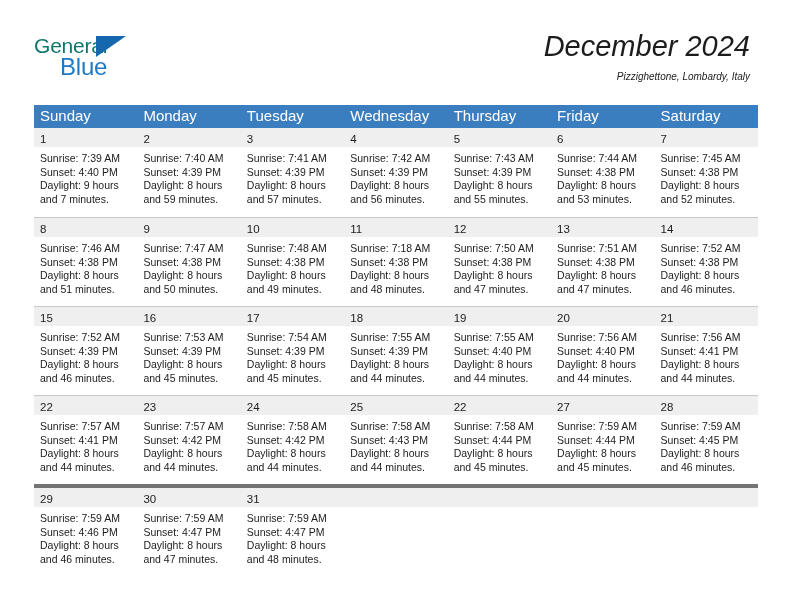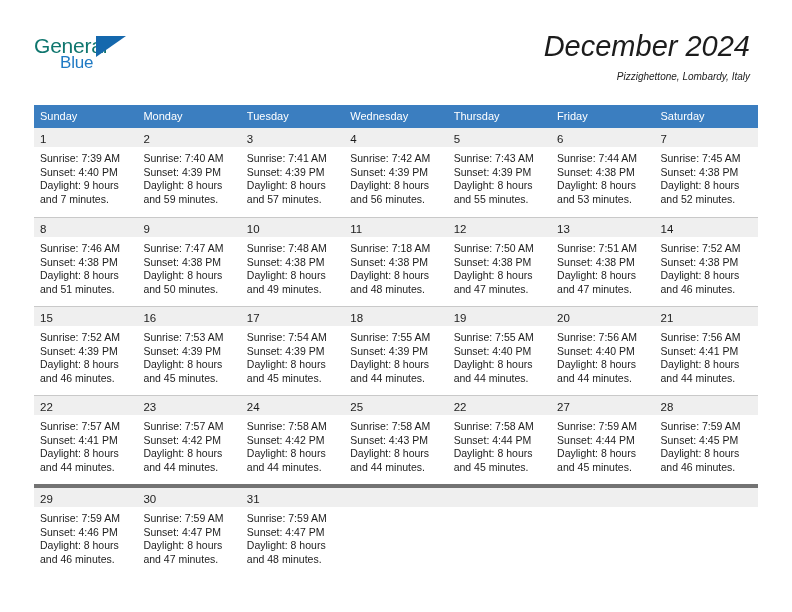--- a/index.html
+++ b/index.html
@@ -42,21 +42,21 @@
     top: 0;
     font-size: 21px;
     letter-spacing: -0.2px;
     color: #0f766e;
     font-family: "Liberation Sans", sans-serif;
   }
   .logo-blue {
     position: absolute;
     left: 26px;
     top: 19px;
-    font-size: 17px;
+    font-size: 24px;
     letter-spacing: -0.2px;
     color: #1f7ac4;
     font-family: "Liberation Sans", sans-serif;
   }
   .logo-triangle {
     position: absolute;
     left: 62px;
     top: 2px;
     width: 0;
     height: 0;
@@ -94,21 +94,21 @@
     width: 724px;
   }
   .weekday-row {
     display: flex;
     background: #3b7ec0;
   }
   .weekday {
     flex: 1 1 0;
     box-sizing: border-box;
     padding: 4px 6px 5px 6px;
-    font-size: 11px;
+    font-size: 15px;
     line-height: 14px;
     color: #ffffff;
   }
   .week-row {
     display: flex;
     border-top: 1px solid #c9c9c9;
     height: 89px;
     box-sizing: border-box;
   }
   .week-row.first {

